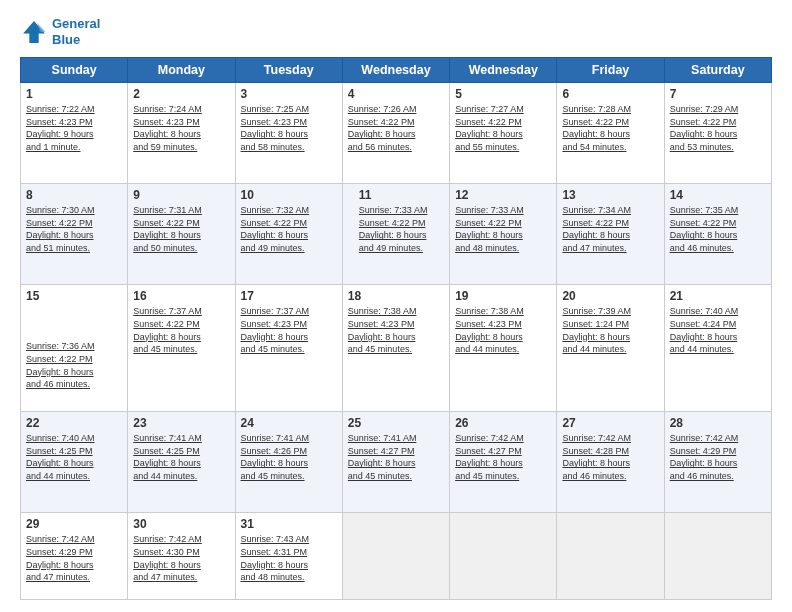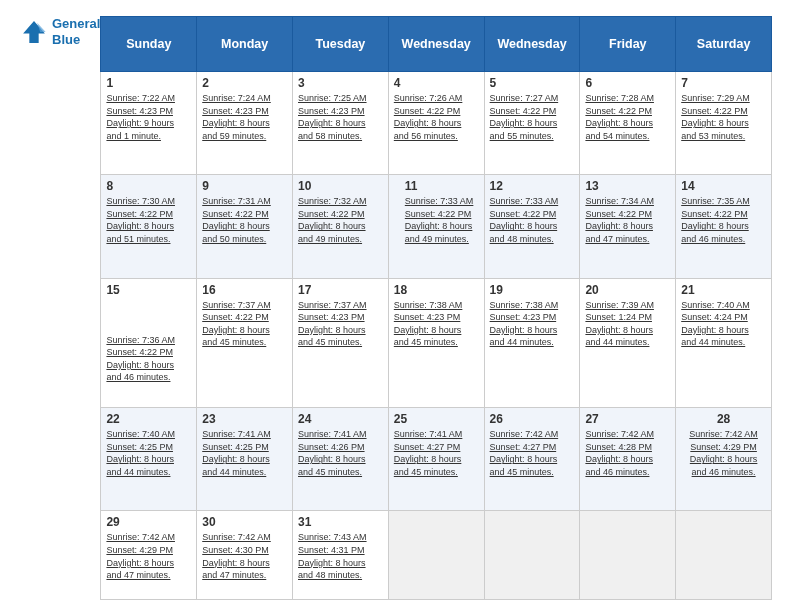--- a/index.html
+++ b/index.html
@@ -8,21 +8,21 @@
       height: 612px;
       font-family: Arial, sans-serif;
       background: #fff;
       overflow: hidden;
     }
     .page {
       width: 792px;
       height: 612px;
       padding: 16px 20px 12px 20px;
       display: flex;
-      flex-direction: row;
+      flex-direction: column;
     }
     .header {
       display: flex;
       justify-content: space-between;
       align-items: flex-start;
       margin-bottom: 10px;
     }
     .logo {
       display: flex;
       align-items: center;
@@ -59,21 +59,21 @@
       width: 100%;
       border-collapse: collapse;
       flex: 1;
     }
     .calendar-table th {
       background-color: #2b6cb0;
       color: white;
       font-size: 12.5px;
       font-weight: bold;
       text-align: center;
-      padding: 20px 4px;
+      padding: 5px 4px;
       border: 1px solid #1a5a9e;
     }
     .calendar-table td {
       border: 1px solid #ccc;
       vertical-align: top;
       padding: 4px 5px;
       font-size: 9.5px;
       color: #333;
       width: calc(100% / 7);
       height: 88px;
@@ -326,21 +326,21 @@
 Daylight: 8 hours
 and 45 minutes.</div>
           </td>
           <td style="background: rgb(240, 244, 250);">
             <span class="day-num">27</span>
             <div class="day-info" style="white-space: pre-line;">Sunrise: 7:42 AM
 Sunset: 4:28 PM
 Daylight: 8 hours
 and 46 minutes.</div>
           </td>
-          <td style="background: rgb(240, 244, 250); text-align: center;">
+          <td style="background: rgb(240, 244, 250);">
             <span class="day-num">28</span>
             <div class="day-info" style="white-space: pre-line;">Sunrise: 7:42 AM
 Sunset: 4:29 PM
 Daylight: 8 hours
 and 46 minutes.</div>
           </td>
         </tr>
         <tr class="last-row">
           <td>
             <span class="day-num">29</span>

